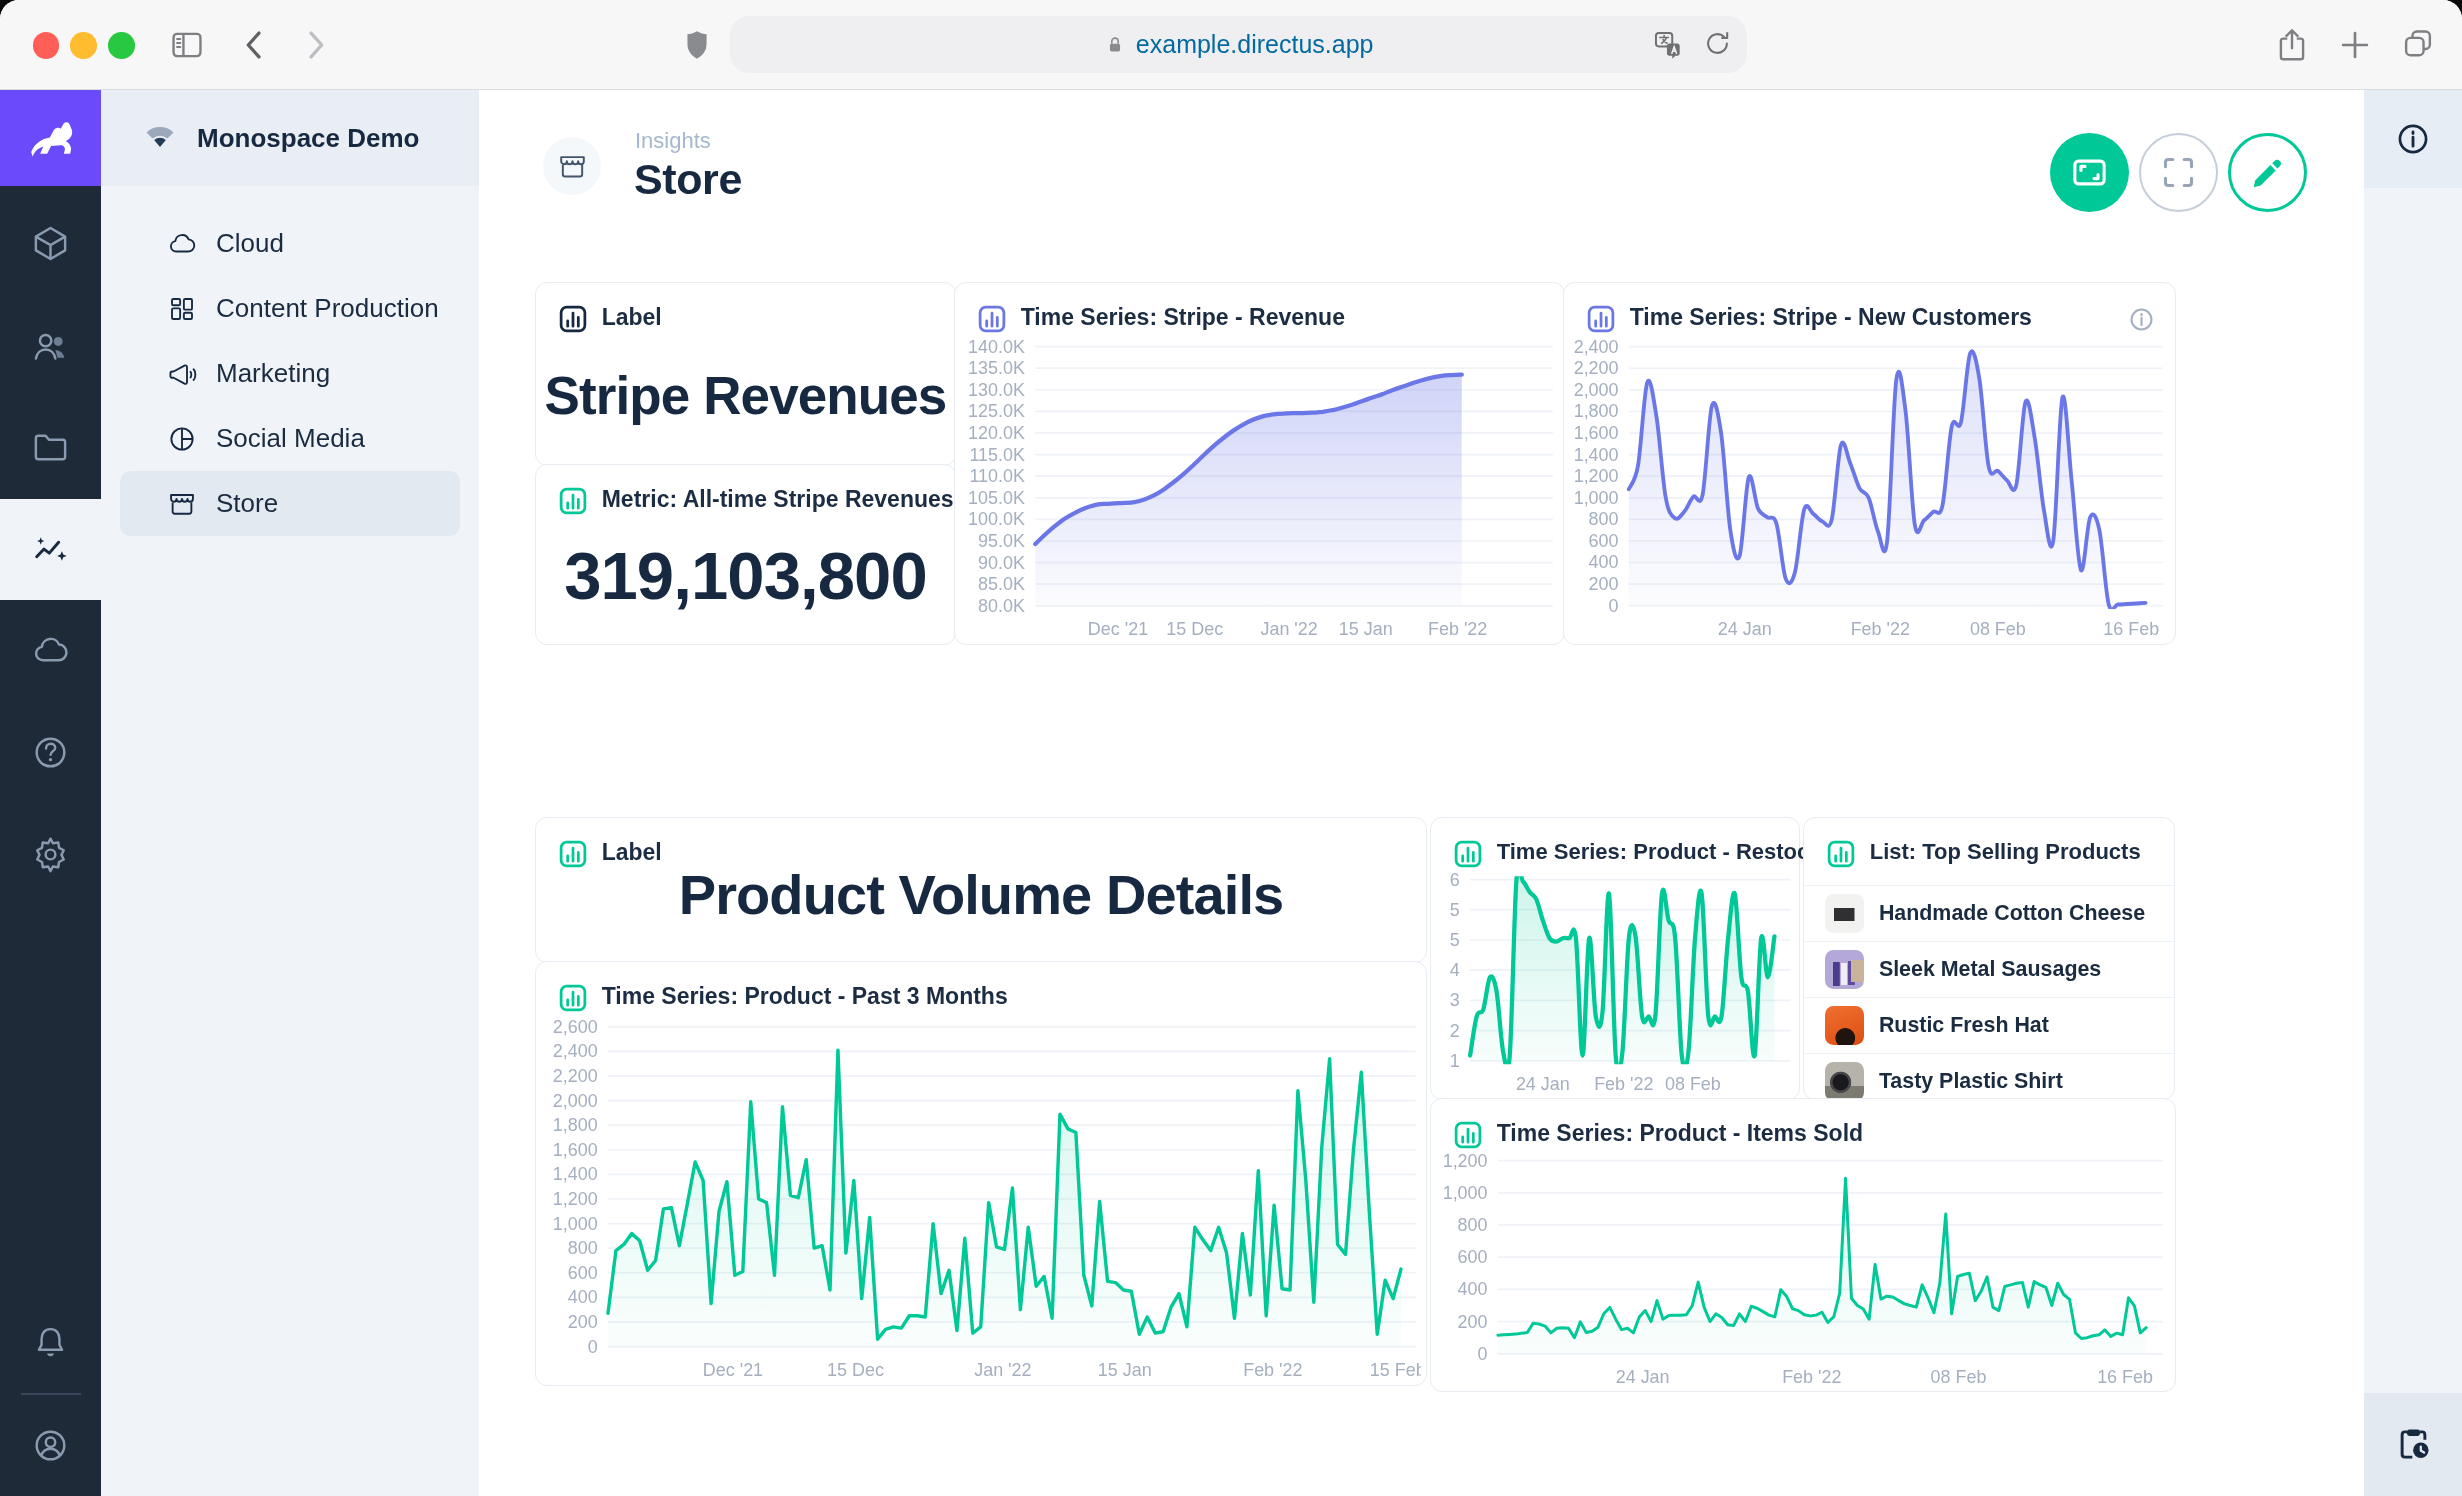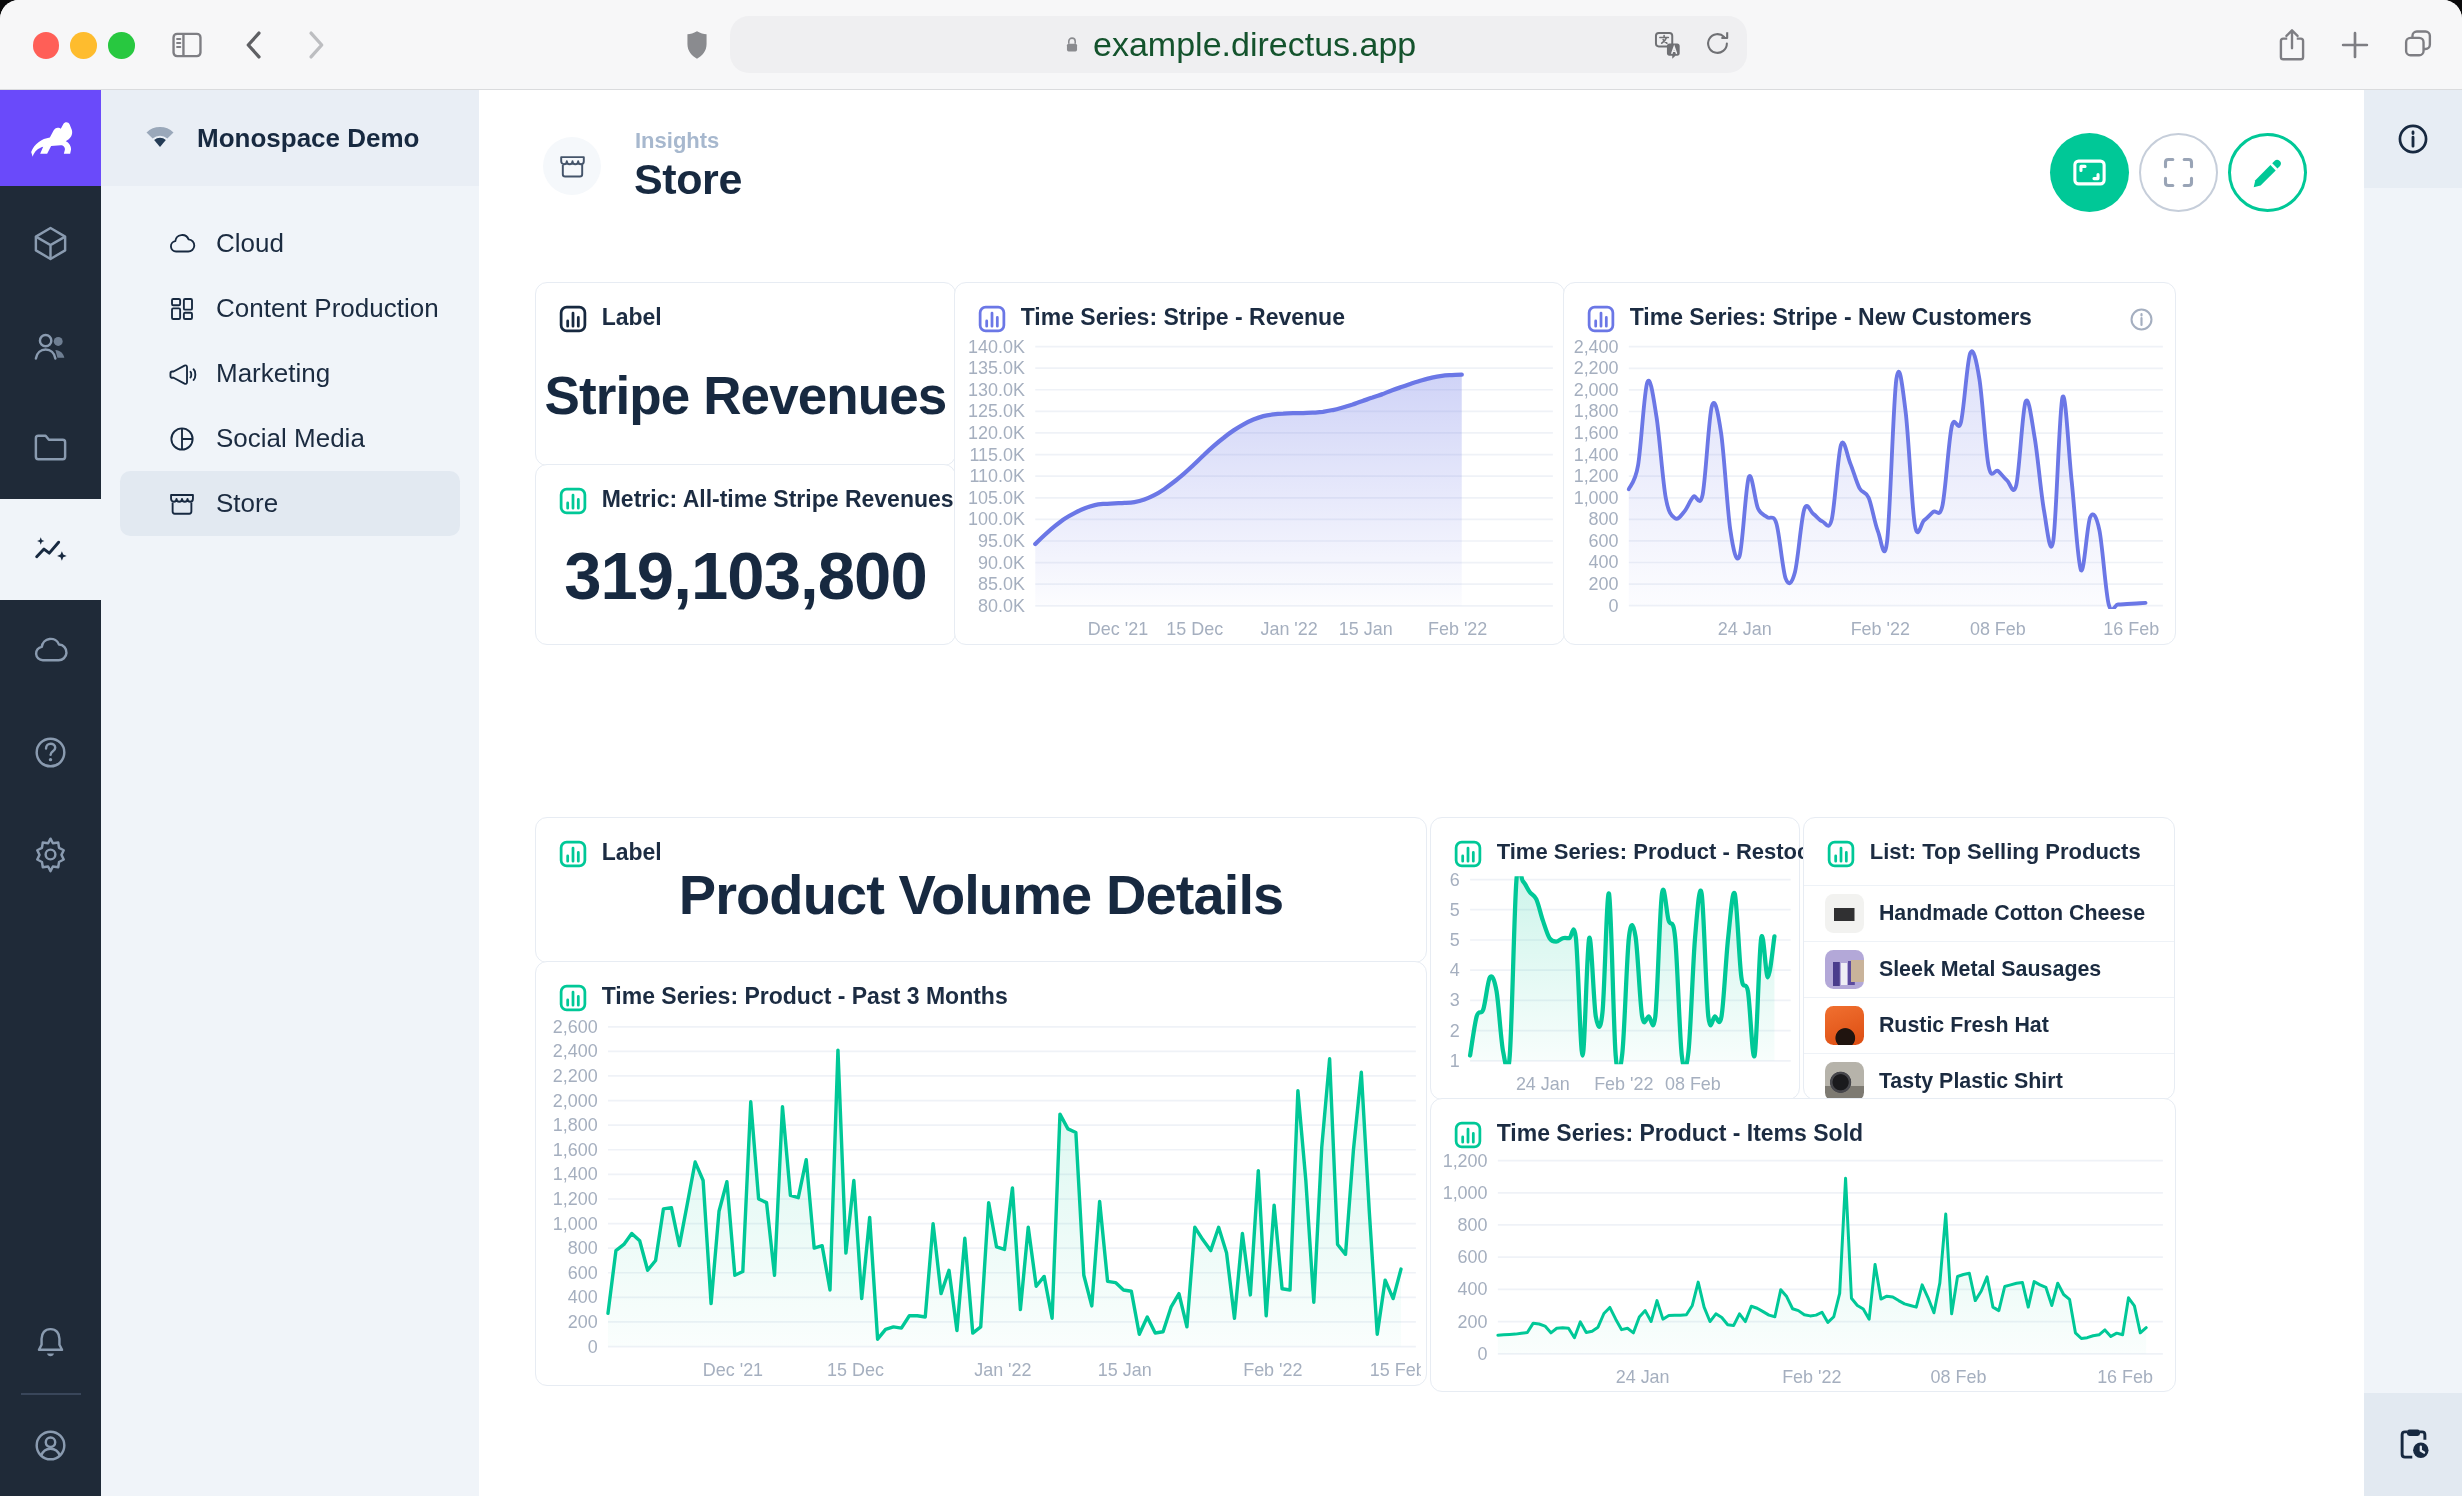--- a/index.html
+++ b/index.html
@@ -4,21 +4,21 @@
 <style>
   *{box-sizing:border-box;margin:0;padding:0}
   html,body{width:2462px;height:1496px;background:#0b0b0c;font-family:"Liberation Sans",sans-serif;overflow:hidden}
   .window{position:relative;width:2462px;height:1496px;border-radius:19px 19px 0 0;overflow:hidden;background:#fff}
   
   .chrome{position:absolute;left:0;top:0;width:2462px;height:90px;background:#F7F7F8;border-bottom:1.7px solid #DADBDD}
   .tl{position:absolute;top:32px;width:26.5px;height:26.5px;border-radius:50%}
   .tl.r{left:32.5px;background:#FF5F57}.tl.y{left:70px;background:#FEBC2E}.tl.g{left:108px;background:#28C840}
   .cicon{position:absolute;top:26px;width:38px;height:38px;color:#7E7E83}
   .pill{position:absolute;left:730px;top:16.2px;width:1017px;height:57px;border-radius:19px;background:#EFEFF1;display:flex;align-items:center;justify-content:center;gap:10.3px}
-  .pill .url{font-size:34px;color:#14532d}
+  .pill .url{font-size:25px;color:#0369a1}
   .pill-right{position:absolute;right:13.7px;top:12px;display:flex;gap:17px}
   .pill-right .ic{width:32.5px;height:32.5px;color:#6F7074}
   .lock{width:22px;height:26px;color:#8A8B8F}
   
   .app{position:absolute;left:0;top:90px;width:2462px;height:1406px}
   .modulebar{position:absolute;left:0;top:0;width:101px;height:1406px;background:#1F2A38}
   .logo-tile{position:absolute;left:0;top:0;width:101px;height:96px;background:#6A4AFA;display:flex;align-items:center;justify-content:center}
   .logo-tile .ic{width:56px;height:56px}
   .mod-ic{position:absolute;left:0;width:101px;height:101px;display:flex;align-items:center;justify-content:center;color:#8A9BB0;cursor:pointer}
   .mod-ic .ic{width:39px;height:39px}
@@ -33,21 +33,21 @@
   .proj-name{font-size:26px;font-weight:700;color:#172940}
   .nav-items{position:absolute;left:0;top:121px;width:378px}
   .nav-item{height:65px;display:flex;align-items:center;gap:19px;padding:0 0 0 47px;margin:0 19px;border-radius:10.3px;cursor:pointer;color:#172940}
   .nav-item .ic{width:30px;height:30px;flex:none}
   .nav-item span.lbl{font-size:26px;font-weight:500;color:#1B2B40;white-space:nowrap}
   .nav-item.active{background:#E2E9F1}
   
   .main{position:absolute;left:479px;top:0;width:1885px;height:1406px;background:#fff;overflow:hidden}
   .mh-circle{position:absolute;left:64px;top:47px;width:58px;height:58px;border-radius:50%;background:#F5F8FB;display:flex;align-items:center;justify-content:center;color:#44546A}
   .mh-circle .ic{width:31px;height:31px}
-  .mh-bc{position:absolute;left:156px;top:38px;font-size:22px;font-weight:700;color:#A7B8CE}
+  .mh-bc{position:absolute;left:156px;top:38px;font-size:22px;font-weight:400;color:#A7B8CE}
   .mh-title{position:absolute;left:155px;top:65px;font-size:43px;font-weight:800;color:#172940;letter-spacing:-0.4px}
   .cbtn{position:absolute;top:43px;width:79px;height:79px;border-radius:50%;display:flex;align-items:center;justify-content:center;cursor:pointer}
   .cbtn .ic{width:39px;height:39px}
   .cbtn.green{left:1571px;background:#00C897;color:#fff}
   .cbtn.ghost{left:1660px;background:#fff;border:2.6px solid #C6CEDA;color:#99A4B6}
   .cbtn.outline{left:1749px;background:#fff;border:3.4px solid #00C897;color:#00C897}
   
   .panel{position:absolute;background:#fff;border:1.7px solid #E7ECF3;border-radius:12px}
   .phead{display:flex;gap:13.7px;padding:20.5px 22px 13.7px 22px}
   .phead .ic{width:30px;height:30px;flex:none}

